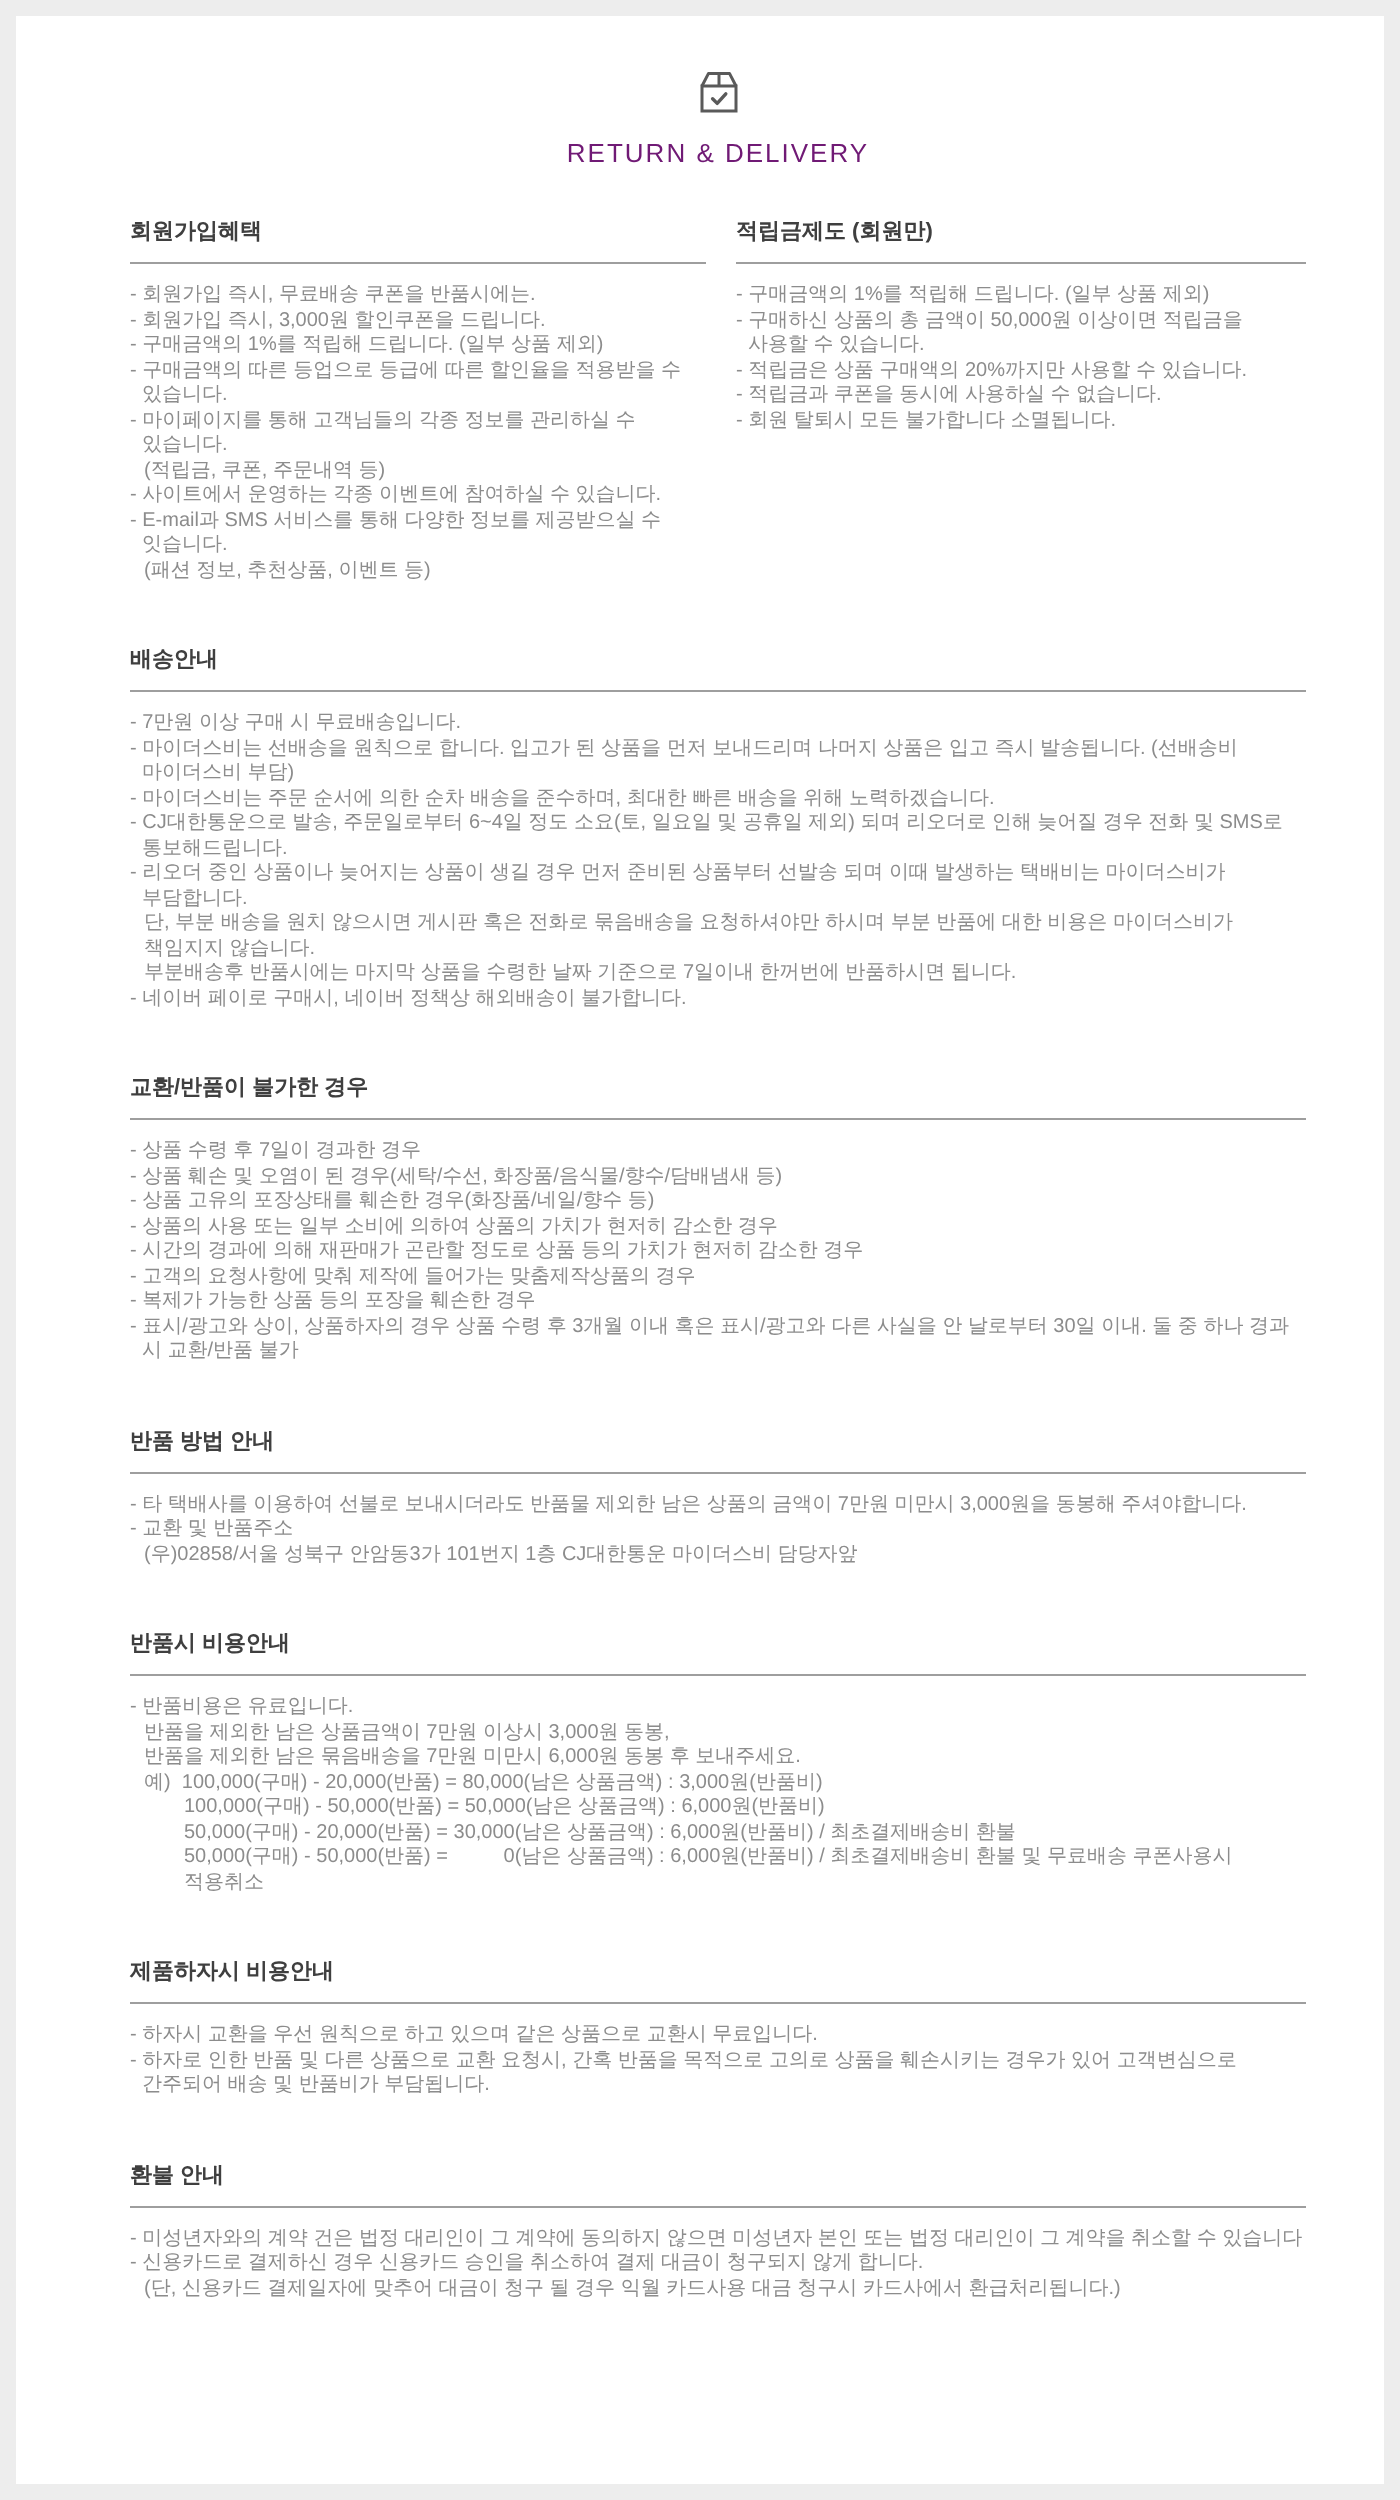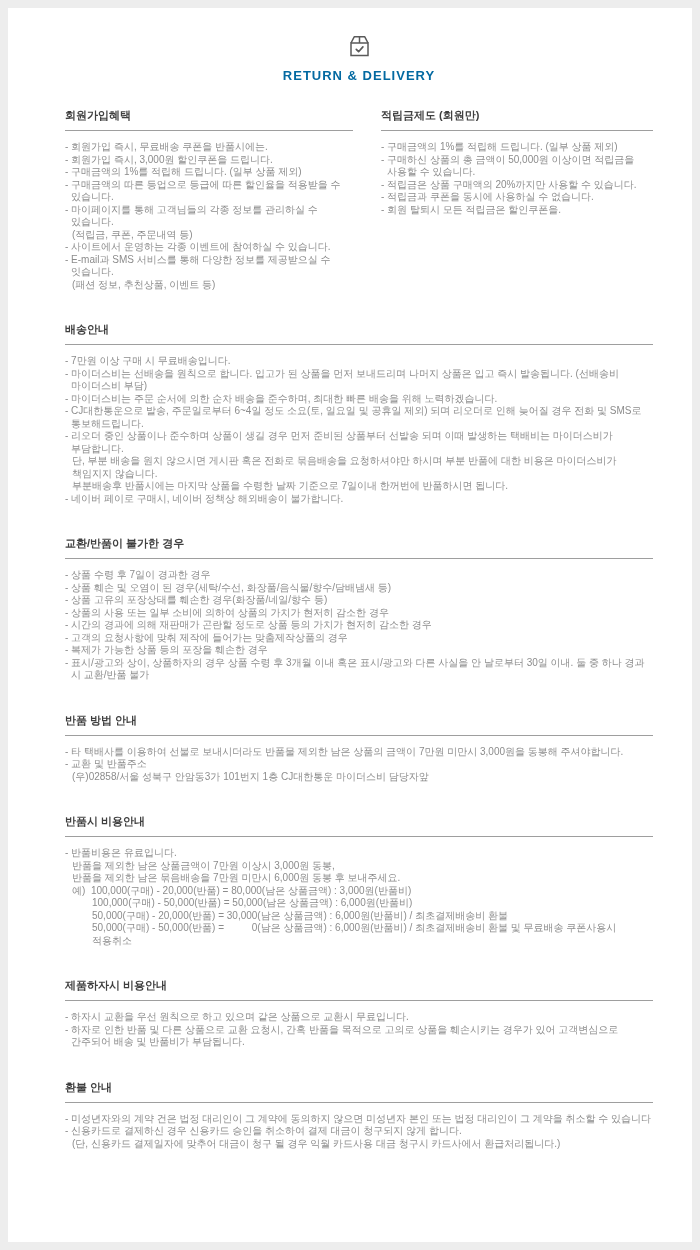--- a/index.html
+++ b/index.html
@@ -10,26 +10,26 @@
     width:700px; height:1250px; overflow:hidden;
   }
   .page { width:700px; height:1250px; padding:8px; }
   .card {
     background:#ffffff; width:684px; height:1234px;
     padding:25px 39px 20px 57px; overflow:hidden;
   }
   .brand-header { text-align:center; }
   .brand-header .icon { display:inline-block; line-height:0; }
   .page-title {
-    margin-top:5px; font-size:13px; font-weight:bold; color:#0369a1;
+    margin-top:5px; font-size:13px; font-weight:normal; color:#701a75;
     letter-spacing:1px;
   }
   .sections-area { margin-top:26px; }
   .two-col {
-    display:grid; grid-template-columns:288px 1fr; column-gap:28px;
+    display:grid; grid-template-columns:288px 1fr; column-gap:15px;
     margin-bottom:32px;
   }
   .two-col .info-section { margin-bottom:0; }
   .info-section { margin-bottom:32px; }
   .section-title {
     font-size:11px; line-height:12px; font-weight:bold; color:#3f3f3f;
   }
   .section-divider {
     border:none; border-top:1px solid #9e9e9e; margin-top:9px; height:0;
   }
@@ -79,34 +79,34 @@
   </section>
 
   <section class="info-section">
     <h2 class="section-title">적립금제도 (회원만)</h2>
     <div class="section-divider"></div>
     <ul class="section-lines">
               <li class="line indent-0">- 구매금액의 1%를 적립해 드립니다. (일부 상품 제외)</li>
               <li class="line indent-0">- 구매하신 상품의 총 금액이 50,000원 이상이면 적립금을 사용할 수 있습니다.</li>
               <li class="line indent-0">- 적립금은 상품 구매액의 20%까지만 사용할 수 있습니다.</li>
               <li class="line indent-0">- 적립금과 쿠폰을 동시에 사용하실 수 없습니다.</li>
-              <li class="line indent-0">- 회원 탈퇴시 모든 적립금은 할인쿠폰을.</li>
+              <li class="line indent-0">- 회원 탈퇴시 모든 불가합니다 소멸됩니다.</li>
             </ul>
   </section>
 </div>
       <div id="sections">
   <section class="info-section">
     <h2 class="section-title">배송안내</h2>
     <div class="section-divider"></div>
     <ul class="section-lines">
               <li class="line indent-0">- 7만원 이상 구매 시 무료배송입니다.</li>
               <li class="line indent-0">- 마이더스비는 선배송을 원칙으로 합니다. 입고가 된 상품을 먼저 보내드리며 나머지 상품은 입고 즉시 발송됩니다. (선배송비 마이더스비 부담)</li>
               <li class="line indent-0">- 마이더스비는 주문 순서에 의한 순차 배송을 준수하며, 최대한 빠른 배송을 위해 노력하겠습니다.</li>
               <li class="line indent-0">- CJ대한통운으로 발송, 주문일로부터 6~4일 정도 소요(토, 일요일 및 공휴일 제외) 되며 리오더로 인해 늦어질 경우 전화 및 SMS로 통보해드립니다.</li>
-              <li class="line indent-0">- 리오더 중인 상품이나 준수하며 상품이 생길 경우 먼저 준비된 상품부터 선발송 되며 이때 발생하는 택배비는 마이더스비가 부담합니다.</li>
+              <li class="line indent-0">- 리오더 중인 상품이나 늦어지는 상품이 생길 경우 먼저 준비된 상품부터 선발송 되며 이때 발생하는 택배비는 마이더스비가 부담합니다.</li>
               <li class="line indent-1">단, 부분 배송을 원치 않으시면 게시판 혹은 전화로 묶음배송을 요청하셔야만 하시며 부분 반품에 대한 비용은 마이더스비가 책임지지 않습니다.</li>
               <li class="line indent-1">부분배송후 반품시에는 마지막 상품을 수령한 날짜 기준으로 7일이내 한꺼번에 반품하시면 됩니다.</li>
               <li class="line indent-0">- 네이버 페이로 구매시, 네이버 정책상 해외배송이 불가합니다.</li>
             </ul>
   </section>
 
   <section class="info-section">
     <h2 class="section-title">교환/반품이 불가한 경우</h2>
     <div class="section-divider"></div>
     <ul class="section-lines">

